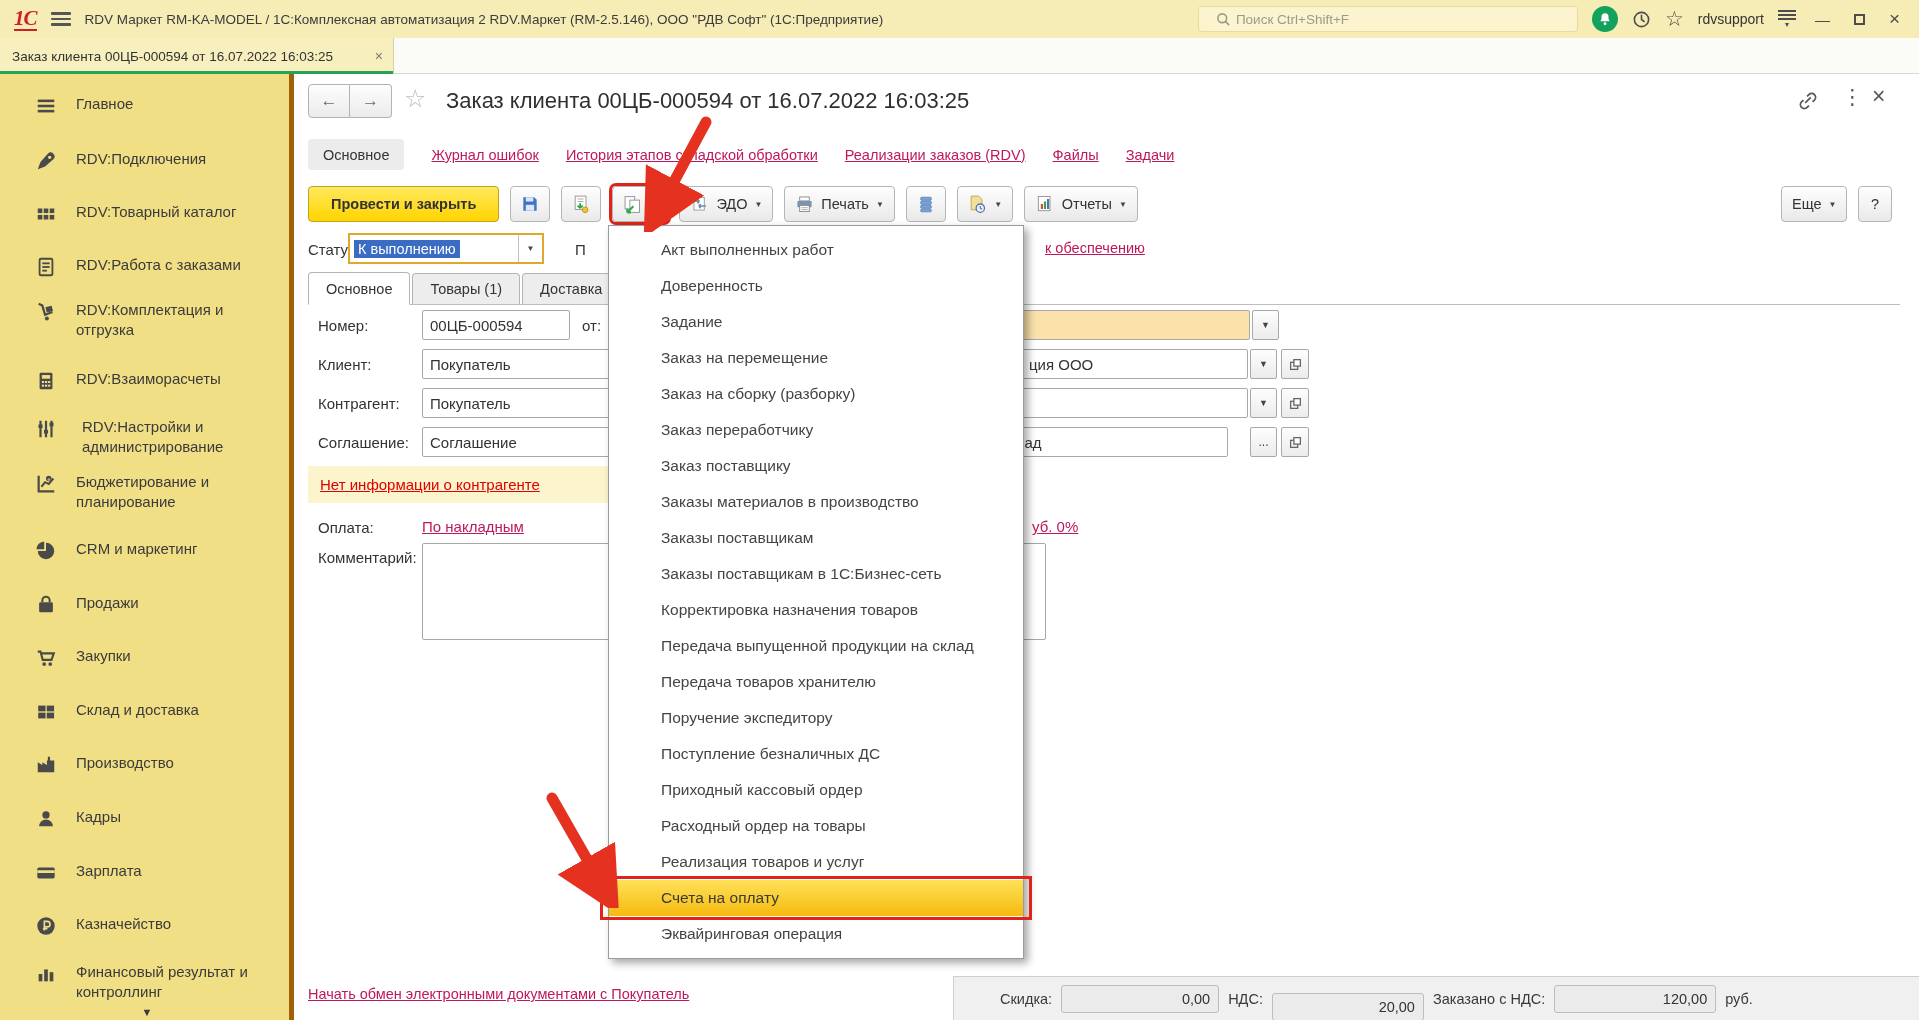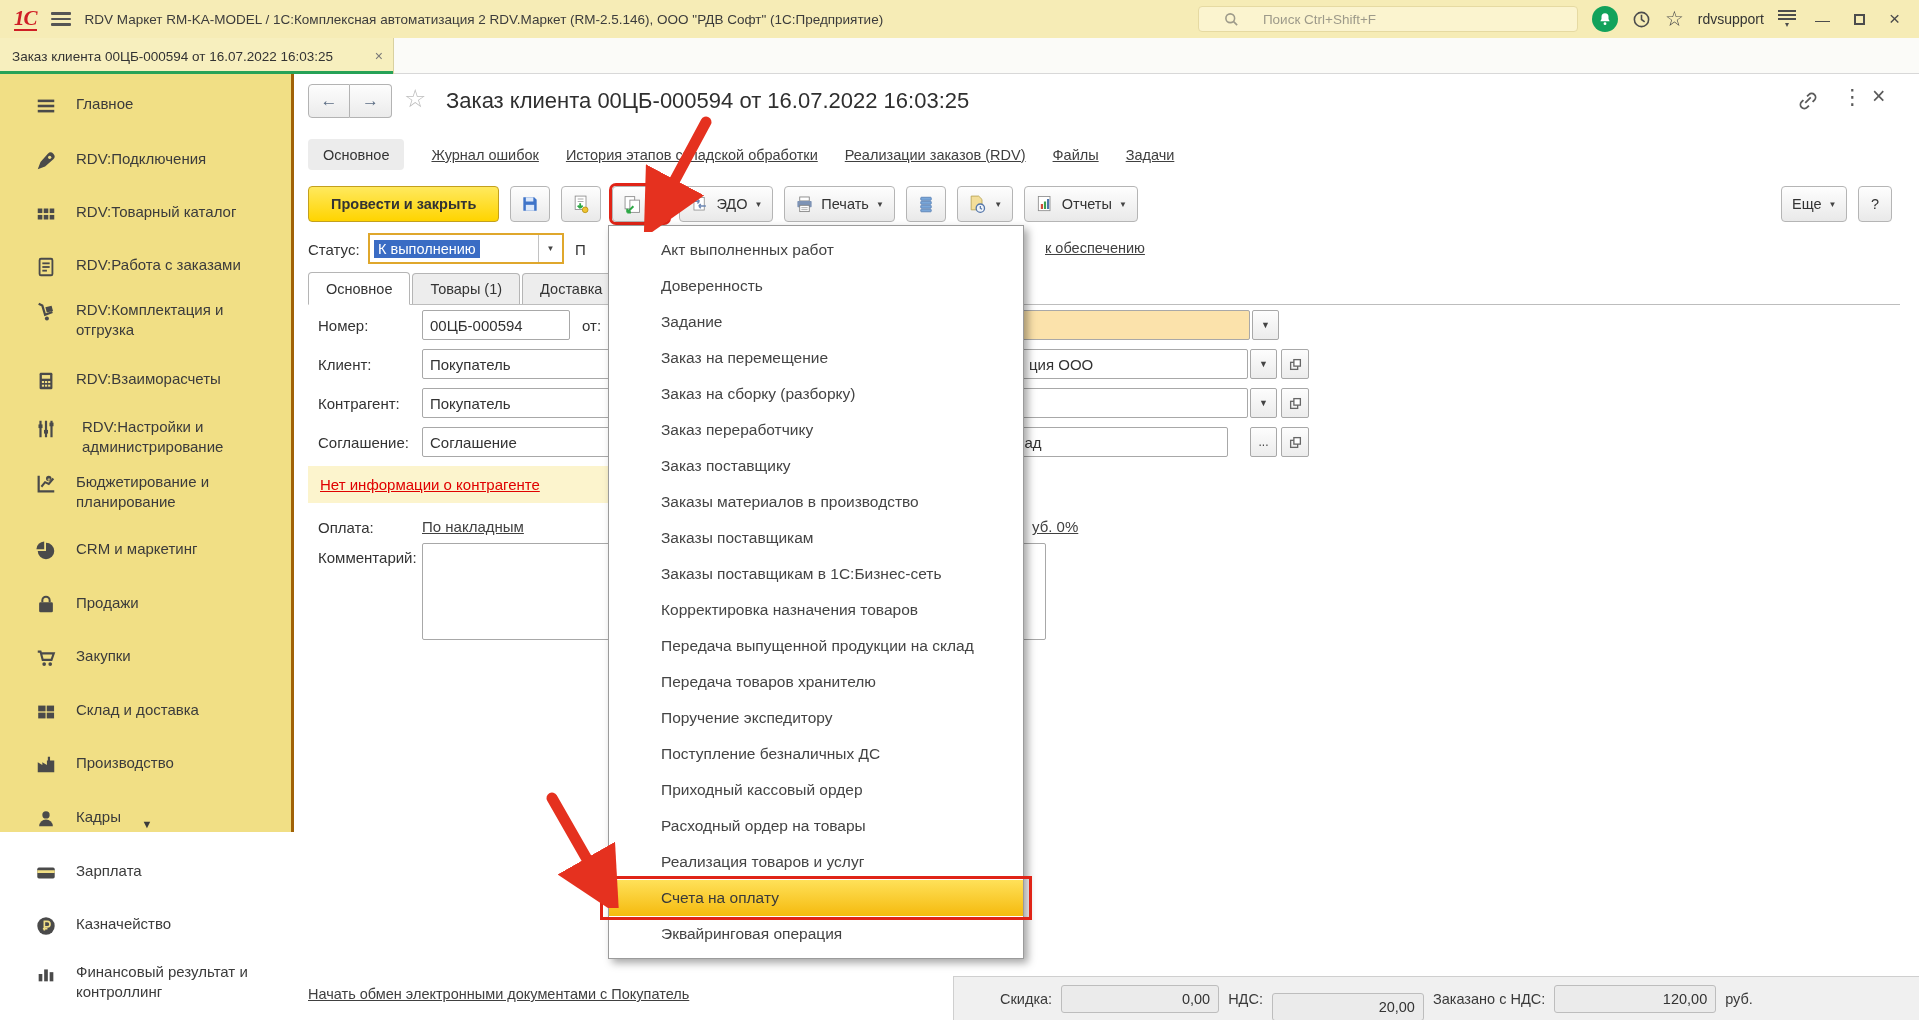--- a/index.html
+++ b/index.html
@@ -7,73 +7,73 @@
   body { font-family:"Liberation Sans","DejaVu Sans",sans-serif; color:#333; background:#fff; }
   #app { position:relative; width:1919px; height:1020px; overflow:hidden; background:#fff; }
   .abs { position:absolute; }
 
   
   .titlebar { left:0; top:0; width:1919px; height:38px; background:#f6ecb6; display:flex; align-items:center; padding:0 14px; gap:14px; }
   .logo1c { color:#cf1f26; font-weight:bold; font-size:21px; font-family:"Liberation Serif","DejaVu Serif",serif; font-style:italic; letter-spacing:-1px; border-bottom:2px solid #cf1f26; line-height:22px; }
   .burger { display:inline-flex; flex-direction:column; gap:3px; cursor:pointer; }
   .burger i { width:20px; height:2.5px; background:#555; border-radius:1px; }
   .apptitle { font-size:13.5px; color:#3c3c3c; white-space:nowrap; overflow:hidden; }
-  .searchbox { margin-left:auto; width:380px; height:26px; background:#fbf4cf; border:1px solid #e6daa2; border-radius:4px; display:flex; align-items:center; gap:24px; padding:0 25px; }
+  .searchbox { margin-left:auto; width:380px; height:26px; background:#fbf4cf; border:1px solid #e6daa2; border-radius:4px; display:flex; align-items:center; gap:5px; padding:0 17px; }
   .searchbox span { color:#9d9a8a; font-size:13.5px; }
   .bellbadge { width:26px; height:26px; border-radius:50%; background:#12a25b; display:flex; align-items:center; justify-content:center; }
   .tbicon { color:#4c4c4c; font-size:17px; display:flex; align-items:center; }
   .username { font-size:14px; color:#333; }
   .svcicon { display:inline-flex; flex-direction:column; align-items:center; gap:2px; }
   .svcicon i { width:18px; height:2px; background:#4c4c4c; }
   .svcicon b { font-size:8px; color:#4c4c4c; line-height:6px; }
   .wbtn { color:#4c4c4c; font-size:15px; padding:0 5px; }
   .maxbox { width:11px; height:11px; border:2px solid #4c4c4c; display:inline-block; }
 
   
   .tabbar { left:0; top:38px; width:1919px; height:36px; background:#fbfbf8; border-bottom:1px solid #d8d8d8; }
   .toptab { position:absolute; left:0; top:0; width:394px; height:36px; background:#f7efbe; border-right:1px solid #d9d1a0; display:flex; align-items:center; padding:0 10px 0 12px; gap:8px; }
   .toptab .grn { position:absolute; left:0; bottom:0; width:100%; height:3px; background:#27a257; }
   .toptab span { font-size:13.5px; color:#333; white-space:nowrap; }
   .toptab .x { color:#777; font-size:14px; margin-left:auto; }
 
   
-  .sidebar { left:0; top:74px; width:294px; height:758px; background:#f1df85; border-right:3px solid #a16207; }
+  .sidebar { left:0; top:74px; width:294px; height:946px; background:#f1df85; border-right:5px solid #a16207; }
   .sbitem { position:absolute; left:0; width:294px; display:flex; gap:18px; padding-left:34px; cursor:pointer; }
   .sbitem .ic { width:24px; height:24px; flex:none; display:flex; align-items:center; justify-content:center; }
   .sbitem .lb { font-size:15px; color:#3b3b3b; line-height:20px; width:200px; }
   .sbmore { position:absolute; left:0; bottom:2px; width:294px; text-align:center; color:#3b3b3b; font-size:11px; }
 
   
   .navbtns { left:308px; top:84px; display:flex; }
   .navbtns .b { width:42px; height:34px; border:1px solid #b3b3b3; background:linear-gradient(#fdfdfd,#ebebeb); display:flex; align-items:center; justify-content:center; font-size:17px; color:#5b6d84; }
   .navbtns .b:first-child { border-radius:4px 0 0 4px; }
   .navbtns .b:last-child { border-radius:0 4px 4px 0; border-left:none; }
   .star { color:#bdbdbd; font-size:25px; }
   .pagetitle { font-size:22px; color:#2f2f2f; white-space:nowrap; }
   .hdricon { color:#5a5a5a; }
 
   
   .navrow { left:308px; top:139px; display:flex; align-items:center; gap:27px; }
   .pill { background:#ececec; border-radius:4px; height:31px; display:flex; align-items:center; padding:0 15px; font-size:14.5px; color:#333; }
-  a.lnk, .lnk { color:#404040; text-decoration:underline; font-size:14.5px; cursor:pointer; white-space:nowrap; }
+  a.lnk, .lnk { color:#be185d; text-decoration:underline; font-size:14.5px; cursor:pointer; white-space:nowrap; }
 
   
   .toolbar { left:308px; top:186px; display:flex; align-items:center; gap:11px; }
   .btn { height:36px; border:1px solid #b5b5b5; border-radius:4px; background:linear-gradient(#fefefe,#e9e9e9); display:flex; align-items:center; justify-content:center; gap:7px; padding:0 10px; font-size:14.5px; color:#333; cursor:pointer; }
   .btn.primary { background:linear-gradient(#ffe95e,#ffd400); border-color:#c3a01d; font-weight:bold; padding:0 22px; }
   .btn .caret { font-size:8px; color:#444; }
   .red-outline { box-shadow:0 0 0 3px #e02417; }
   .btn.iconic { width:40px; padding:0; }
   .btn.iconic.w56 { width:56px; }
   .helpbtn { left:1858px; top:186px; width:34px; }
   .morebtn { left:1781px; top:186px; }
 
   
   .fldlabel { font-size:15px; color:#333; }
-  .combo { left:368px; top:233px; width:196px; height:31px; background:#fff; border:2px solid #dfa72c; display:flex; align-items:center; }
+  .combo { left:348px; top:233px; width:196px; height:31px; background:#fff; border:2px solid #dfa72c; display:flex; align-items:center; }
   .combo .sel { background:#3a6cc4; color:#fff; font-size:14.5px; padding:1px 4px; margin-left:4px; }
   .combo .dd { margin-left:auto; width:24px; height:100%; border-left:1px solid #c2c2c2; display:flex; align-items:center; justify-content:center; font-size:8px; color:#444; }
 
   
   .ftabs { left:308px; top:272px; width:1592px; height:33px; display:flex; align-items:flex-end; border-bottom:1px solid #bdbdbd; }
   .ftab { height:31px; background:#ededed; border:1px solid #b5b5b5; border-bottom:none; border-radius:4px 4px 0 0; display:flex; align-items:center; padding:0 17px; font-size:14.5px; color:#333; margin-right:2px; cursor:pointer; }
   .ftab.active { height:33px; background:#fff; margin-bottom:-1px; border-bottom:1px solid #fff; }
   .ftab.frag { width:20px; padding:0 0 0 8px; overflow:hidden; }
 
   

